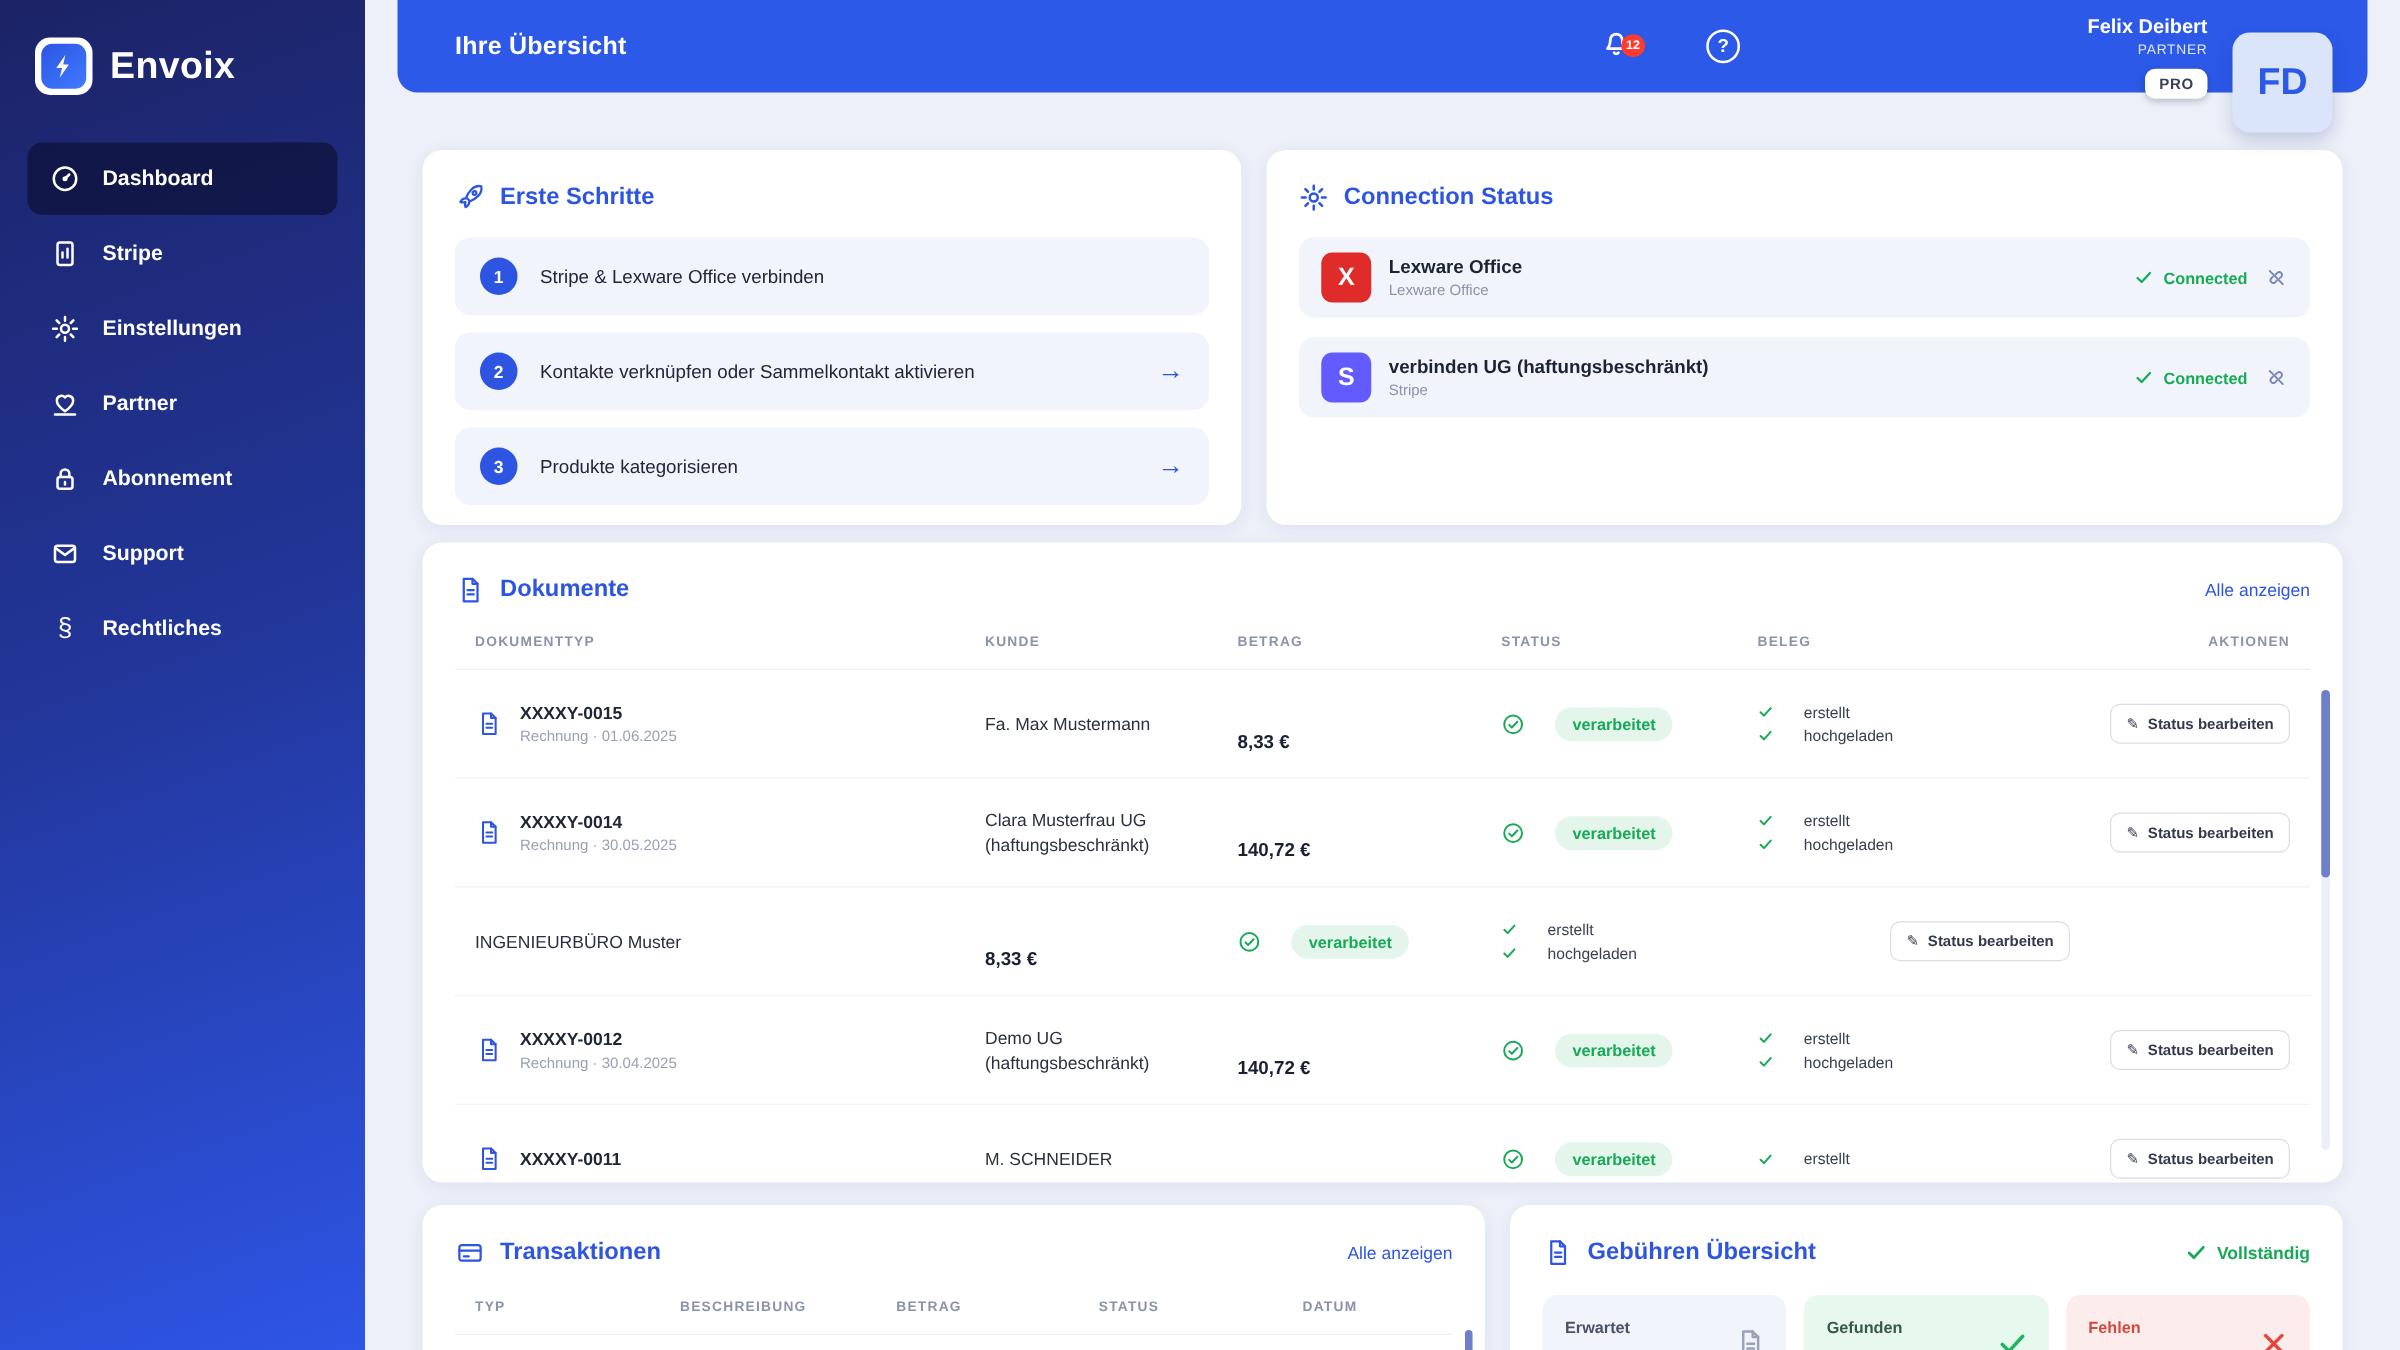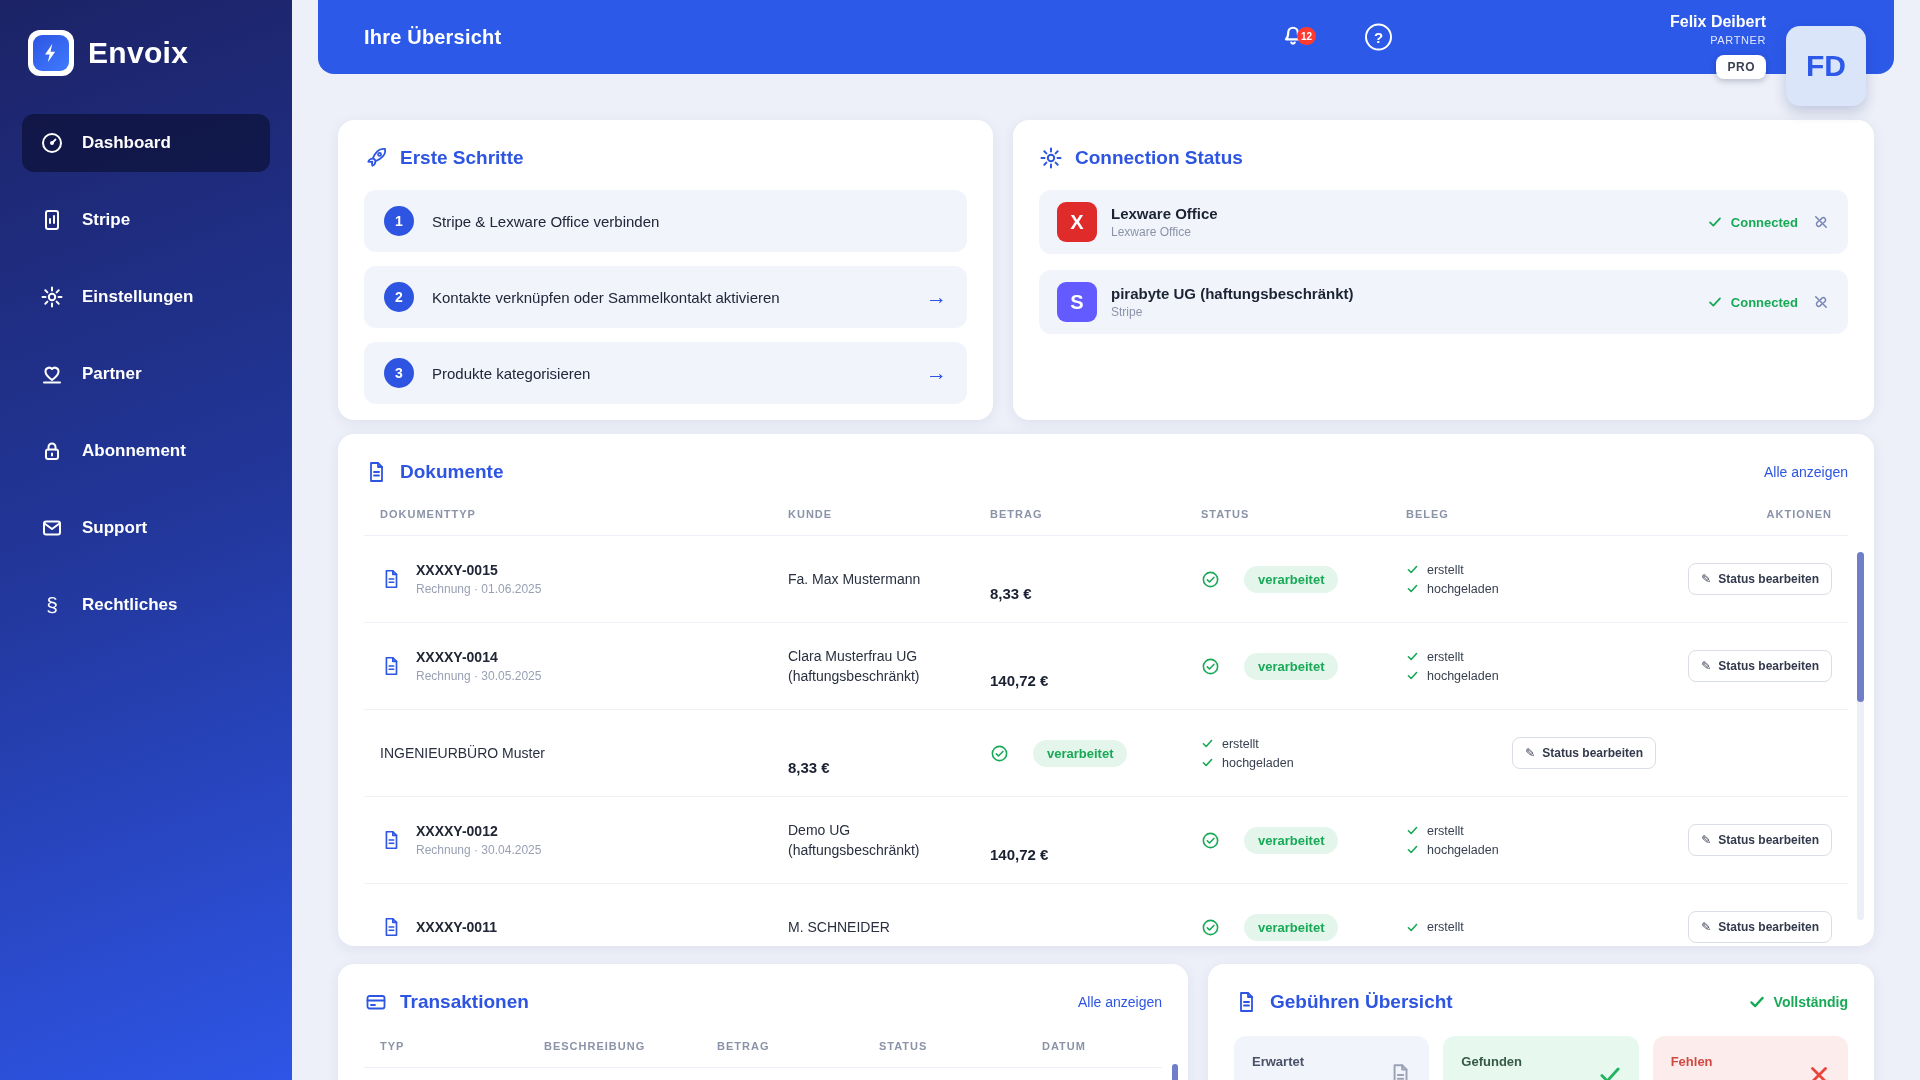--- a/index.html
+++ b/index.html
@@ -12,21 +12,21 @@
     background:linear-gradient(160deg,#1c2366 0%,#223699 48%,#2e55e6 100%);
     color:#fff; padding:26px 22px 30px; }
   .logo-row { display:flex; align-items:center; gap:14px; padding:4px 6px; margin-bottom:34px; }
   .logo-badge { width:46px; height:46px; background:#fff; border-radius:12px;
     display:flex; align-items:center; justify-content:center; }
   .logo-inner { width:36px; height:36px; border-radius:9px;
     background:linear-gradient(140deg,#2d55e2,#3f7bff); display:flex; align-items:center; justify-content:center; }
   .logo-text { font-size:30px; font-weight:700; letter-spacing:.3px; }
   .nav { display:flex; flex-direction:column; }
   .nav-item { height:58px; padding:0 18px; display:flex; align-items:center; gap:18px;
-    border-radius:12px; font-size:17px; font-weight:600; margin-bottom:19px; cursor:pointer; }
+    border-radius:12px; font-size:17px; font-weight:600; margin-bottom:2px; cursor:pointer; }
   .nav-item.active { background:rgba(9,13,45,.62); }
   .nav-item svg, .logout svg { width:24px; height:24px; flex-shrink:0; }
   .para-glyph { width:24px; text-align:center; font-size:21px; font-weight:400; }
   .sidebar-bottom { margin-top:auto; }
   .discord-btn { background:#fff; color:#10142a; border-radius:12px; height:52px;
     display:flex; align-items:center; gap:12px; padding:0 18px; font-size:16px; font-weight:700; cursor:pointer; }
   .discord-btn svg { width:26px; height:26px; }
   .logout { margin-top:44px; display:flex; align-items:center; gap:18px; padding:0 18px;
     font-size:17px; font-weight:600; cursor:pointer; }
 
@@ -97,21 +97,21 @@
   .c-doc svg { width:22px; height:22px; color:#2d55e2; flex-shrink:0; }
   .d-id { font-size:14px; font-weight:700; color:#202636; }
   .d-meta { font-size:12px; color:#98a0b3; margin-top:4px; }
   .c-kunde { font-size:14px; color:#2a3040; line-height:1.45; padding-right:14px; }
   .c-amt { font-size:15px; font-weight:700; color:#1b2133;margin-top:28px; }
   .c-status { display:flex; align-items:center; gap:24px; }
   .c-status svg { width:19px; height:19px; color:#18a957; flex-shrink:0; }
   .pill { background:#e4f6ec; color:#18a957; font-size:13px; font-weight:600;
     padding:6px 14px; border-radius:16px; white-space:nowrap; }
   .c-beleg { display:flex; flex-direction:column; gap:5px; }
-  .beleg-line { display:flex; align-items:center; gap:8px; font-size:12.5px; color:#394150; }
+  .beleg-line { display:flex; align-items:center; gap:24px; font-size:12.5px; color:#394150; }
   .beleg-line svg { width:13px; height:13px; color:#18a957; flex-shrink:0; }
   .c-action { display:flex; justify-content:flex-end; }
   .edit-btn { display:flex; align-items:center; gap:7px; border:1px solid #d9dde6; background:#fff;
     border-radius:8px; padding:8px 12px; font-size:12px; color:#333a4d; font-weight:600;
     cursor:pointer; white-space:nowrap; font-family:inherit; }
   .scrollbar { position:absolute; width:7px; background:#eceff6; border-radius:4px; cursor:pointer; }
   .scroll-thumb { position:absolute; left:0; width:7px; background:#6f7ec9; border-radius:4px; }
   .sb-docs { right:10px; top:118px; height:368px; }
   .sb-docs .scroll-thumb { top:0; height:150px; }
   .sb-trans { right:10px; top:100px; height:120px; width:6px; }
@@ -293,21 +293,21 @@
                     <path d="M15.5 13l2-2a3 3 0 0 0-4.2-4.2l-2 2"></path>
                     <path d="M5 5l14 14"></path>
                   </svg>
               </span>
             </span>
           </div>
 
           <div class="conn">
             <span class="conn-logo" style="background: rgb(99, 91, 255);">S</span>
             <span>
-              <div class="conn-name">pirabyte UG (haftungsbeschränkt)</div>
+              <div class="conn-name">verbinden UG (haftungsbeschränkt)</div>
               <div class="conn-sub">Stripe</div>
             </span>
             <span class="conn-right">
               <span class="conn-status">
                 <svg viewBox="0 0 24 24" fill="none" stroke="currentColor" stroke-width="2.6" stroke-linecap="round" stroke-linejoin="round">
                     <path d="M4.5 12.5l5 5L19.5 6.5"></path>
                   </svg>
                 <span>Connected</span>
               </span>
               <span class="unlink">

